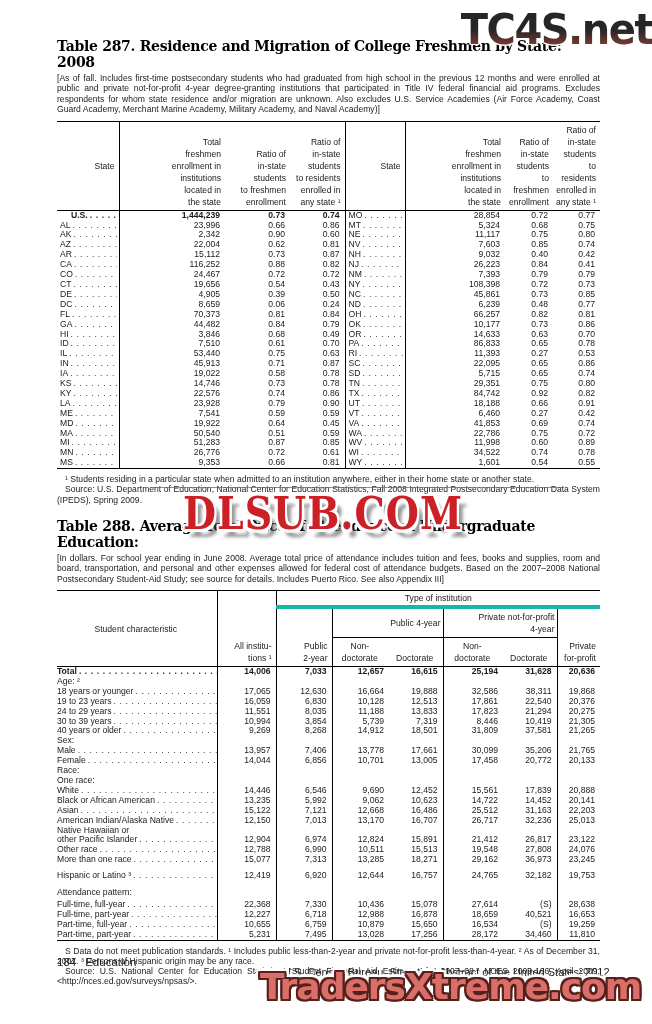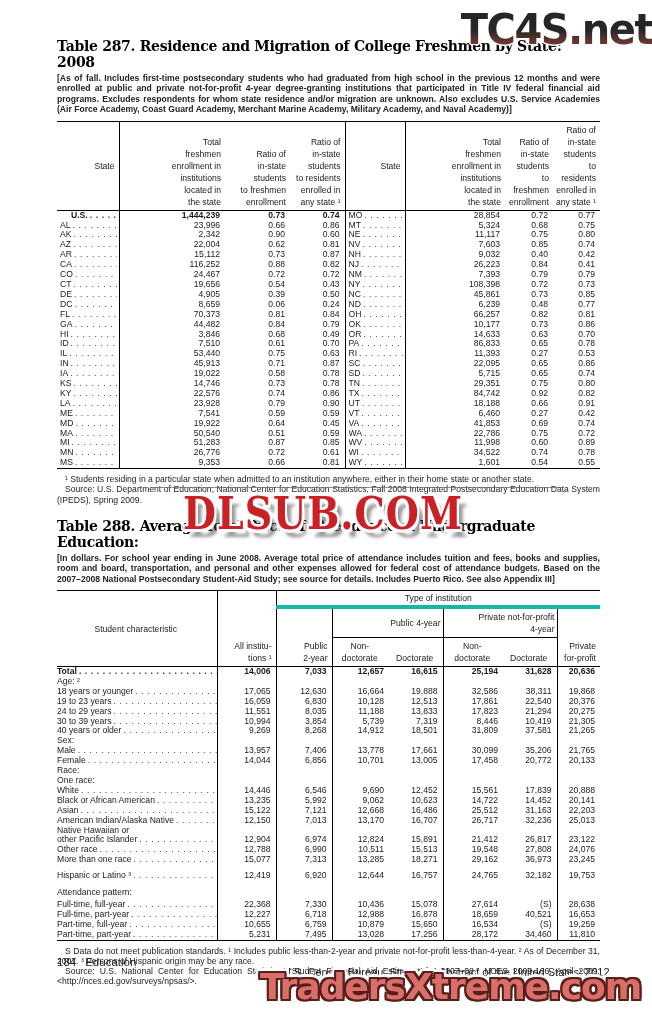--- a/index.html
+++ b/index.html
@@ -5,21 +5,21 @@
   html,body{margin:0;padding:0;background:#9a9a9a;}
   .page{position:relative;width:652px;height:1024px;background:#fff;margin:0 auto;overflow:hidden;
         font-family:"Liberation Sans",sans-serif;color:#1a1a1a;}
   .main{position:absolute;left:57px;top:0;width:543px;}
 
   
   .tbl-title{font-family:"DejaVu Serif",serif;font-weight:bold;font-size:14px;line-height:16px;
              color:#000;letter-spacing:-0.3px;}
   .t287-title{margin-top:38px;}
   .t288-title{margin-top:13px;}
-  .note{font-size:8.6px;line-height:10.4px;text-align:justify;color:#222;margin-top:3px;font-weight:bold;}
+  .note{font-size:8.6px;line-height:10.4px;text-align:justify;color:#222;margin-top:3px;}
 
   
   table.t{border-collapse:collapse;width:100%;table-layout:fixed;margin-top:6px;}
   table.t th{font-weight:normal;font-size:8.6px;line-height:12px;vertical-align:bottom;
              text-align:right;padding:2px 4px 2px 2px;white-space:pre-line;color:#1a1a1a;}
   table.t td{font-size:8.6px;line-height:9.9px;height:9.9px;padding:0 5px 0 0;text-align:right;
              overflow:hidden;white-space:nowrap;}
   .br{border-right:1px solid #000;}
   .b{font-weight:bold;}
 

